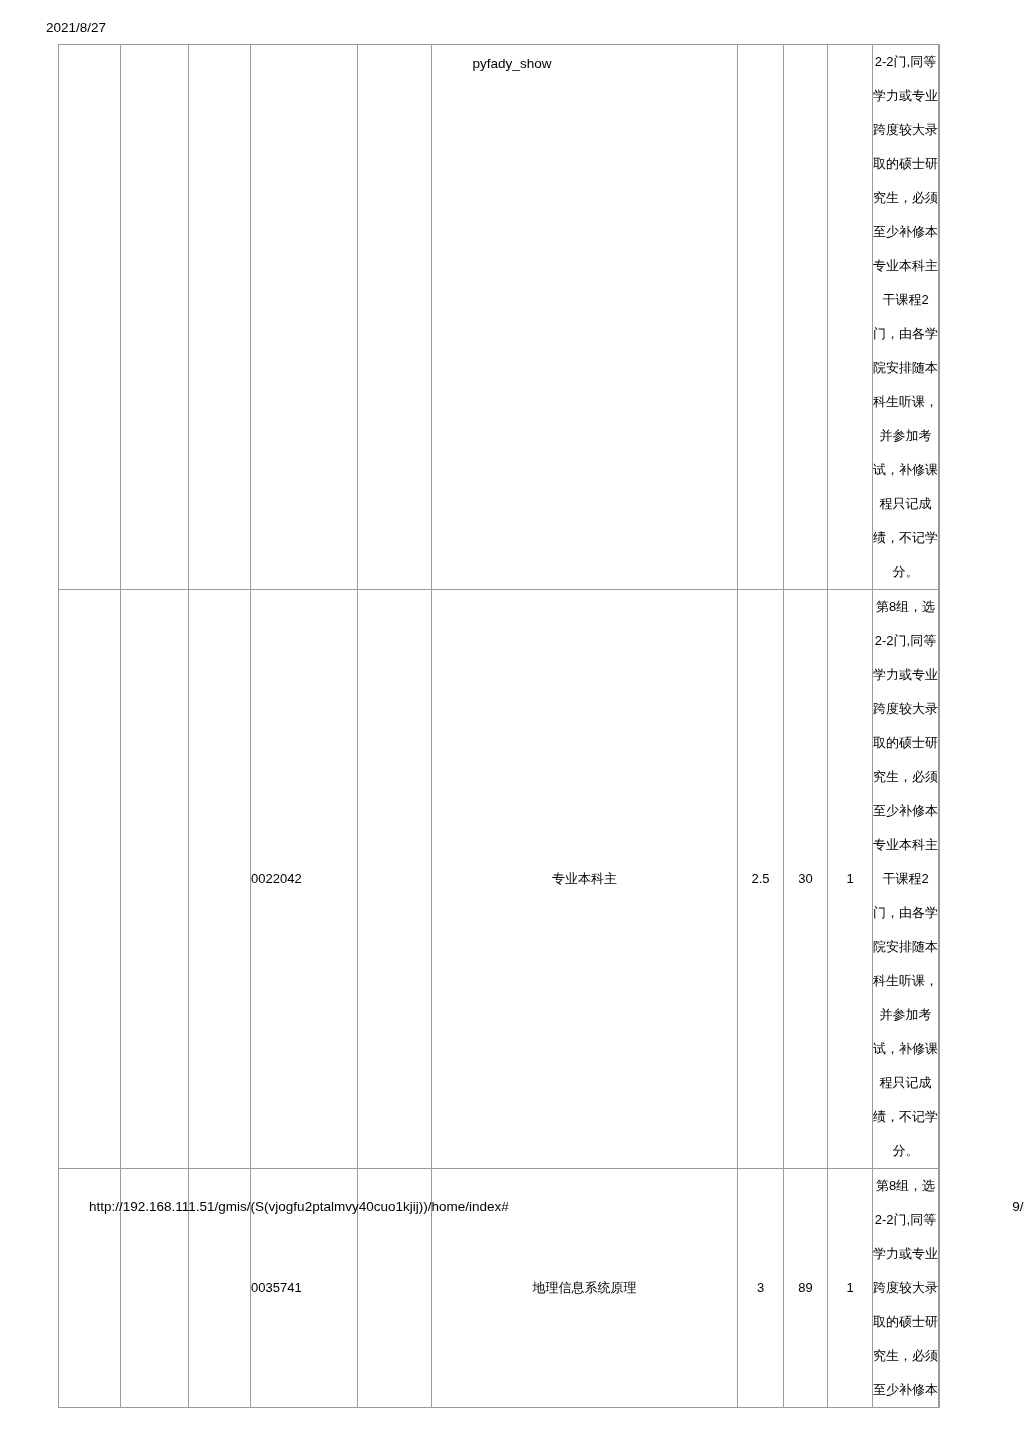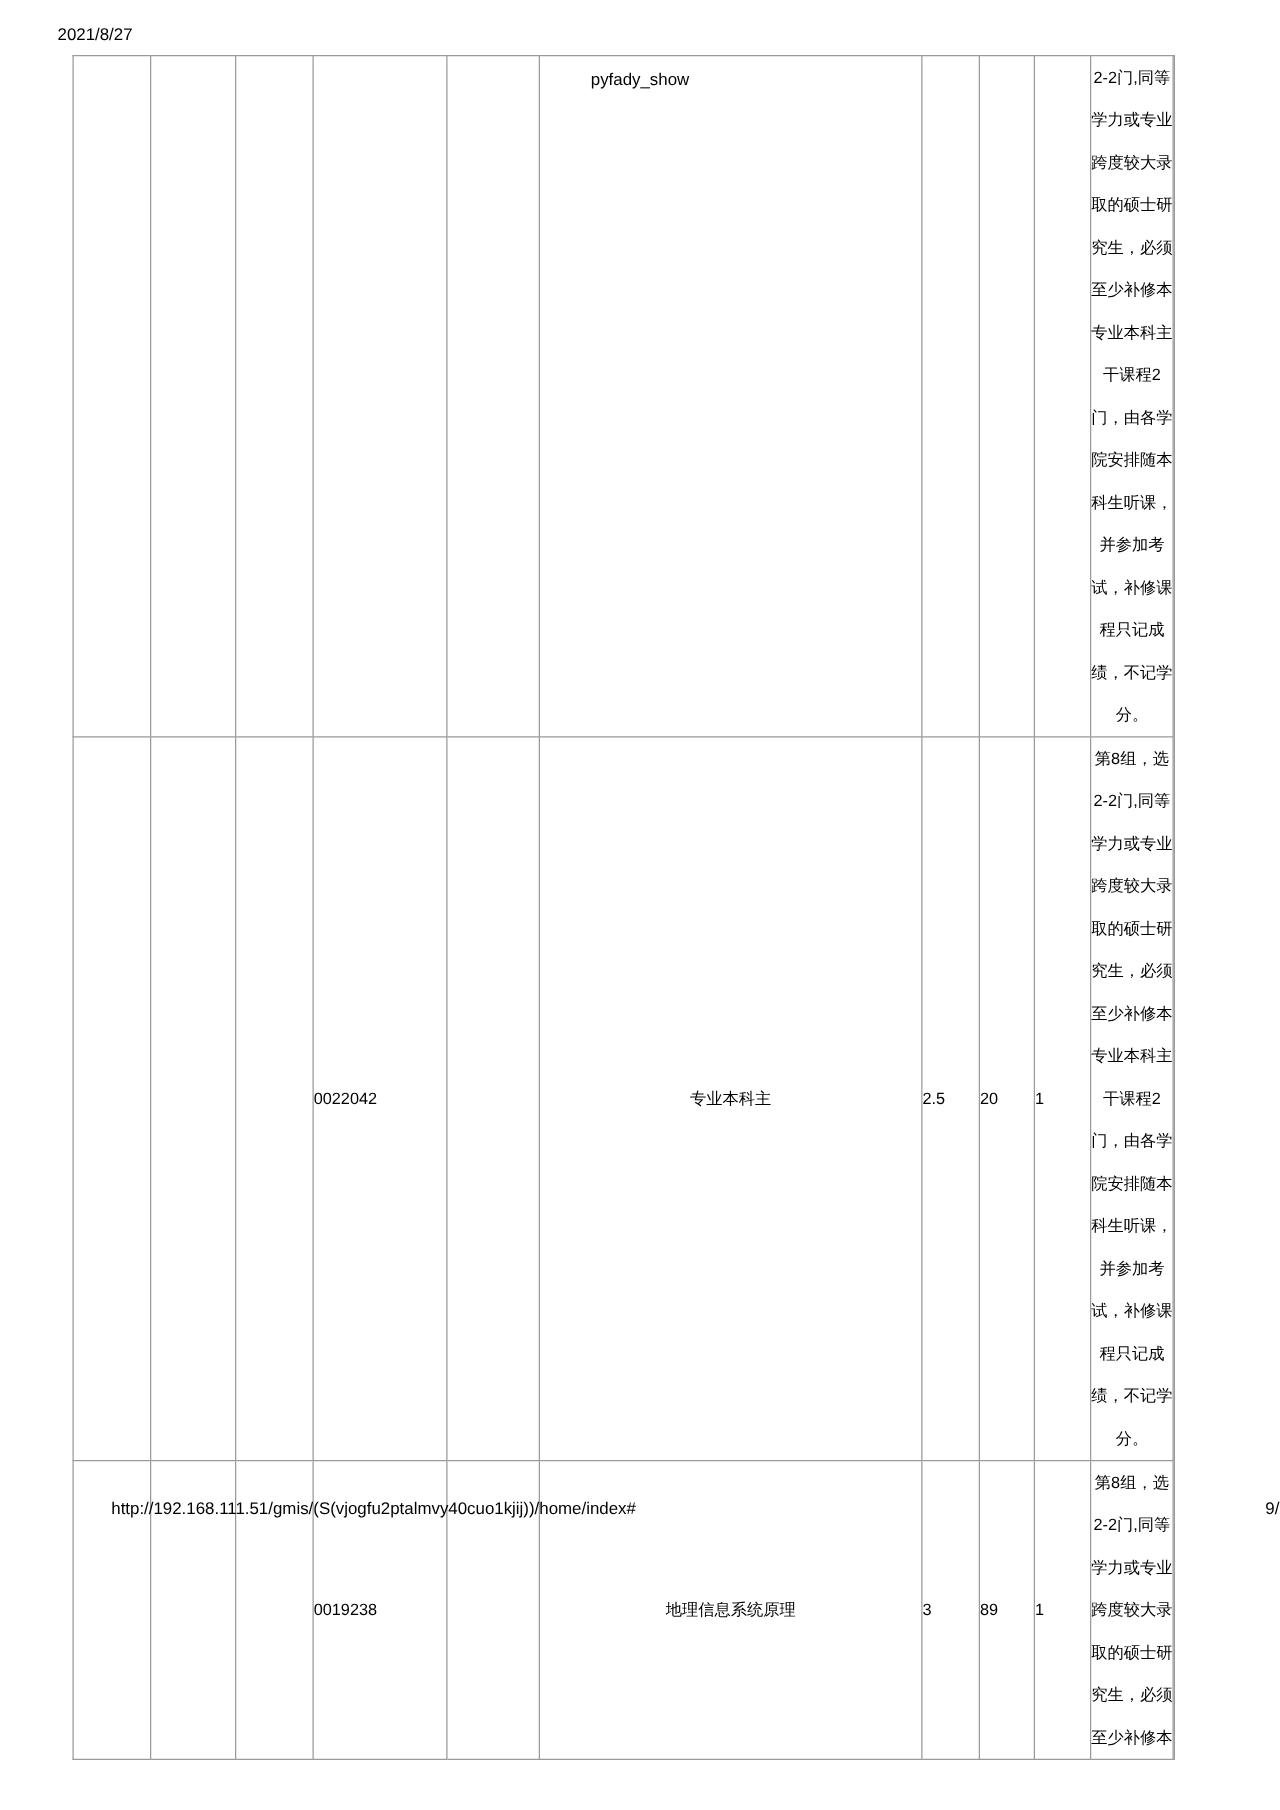--- a/index.html
+++ b/index.html
@@ -100,20 +100,21 @@
   .c-k  { width: 1px; }
   .code-cell {
     text-align: left;
     font-size: 13px;
   }
   .name-cell {
     text-align: center;
     font-size: 13px;
   }
   .num-cell {
+    text-align: center;
     font-size: 13px;
   }
   .note-cell {
     text-align: center;
     font-size: 12.5px;
     line-height: 33.6px;
     word-break: break-all;
     padding: 0 2px;
   }
   .note-cell .ln { display: block; }
@@ -181,21 +182,21 @@
         </tr>
 
         <tr>
           <td></td>
           <td></td>
           <td></td>
           <td class="code-cell">0022042</td>
           <td></td>
           <td class="name-cell">专业本科主</td>
           <td class="num-cell">2.5</td>
-          <td class="num-cell">20</td>
+          <td class="num-cell">30</td>
           <td class="num-cell">1</td>
           <td class="note-cell">
             <span class="ln">第8组，选</span>
             <span class="ln">2-2门,同等</span>
             <span class="ln">学力或专业</span>
             <span class="ln">跨度较大录</span>
             <span class="ln">取的硕士研</span>
             <span class="ln">究生，必须</span>
             <span class="ln">至少补修本</span>
             <span class="ln">专业本科主</span>
@@ -209,21 +210,21 @@
             <span class="ln">绩，不记学</span>
             <span class="ln">分。</span>
           </td>
           <td></td>
         </tr>
 
         <tr class="bottom-clip">
           <td></td>
           <td></td>
           <td></td>
-          <td class="code-cell">0019238</td>
+          <td class="code-cell">0035741</td>
           <td></td>
           <td class="name-cell">地理信息系统原理</td>
           <td class="num-cell">3</td>
           <td class="num-cell">89</td>
           <td class="num-cell">1</td>
           <td class="note-cell">
             <span class="ln">第8组，选</span>
             <span class="ln">2-2门,同等</span>
             <span class="ln">学力或专业</span>
             <span class="ln">跨度较大录</span>

